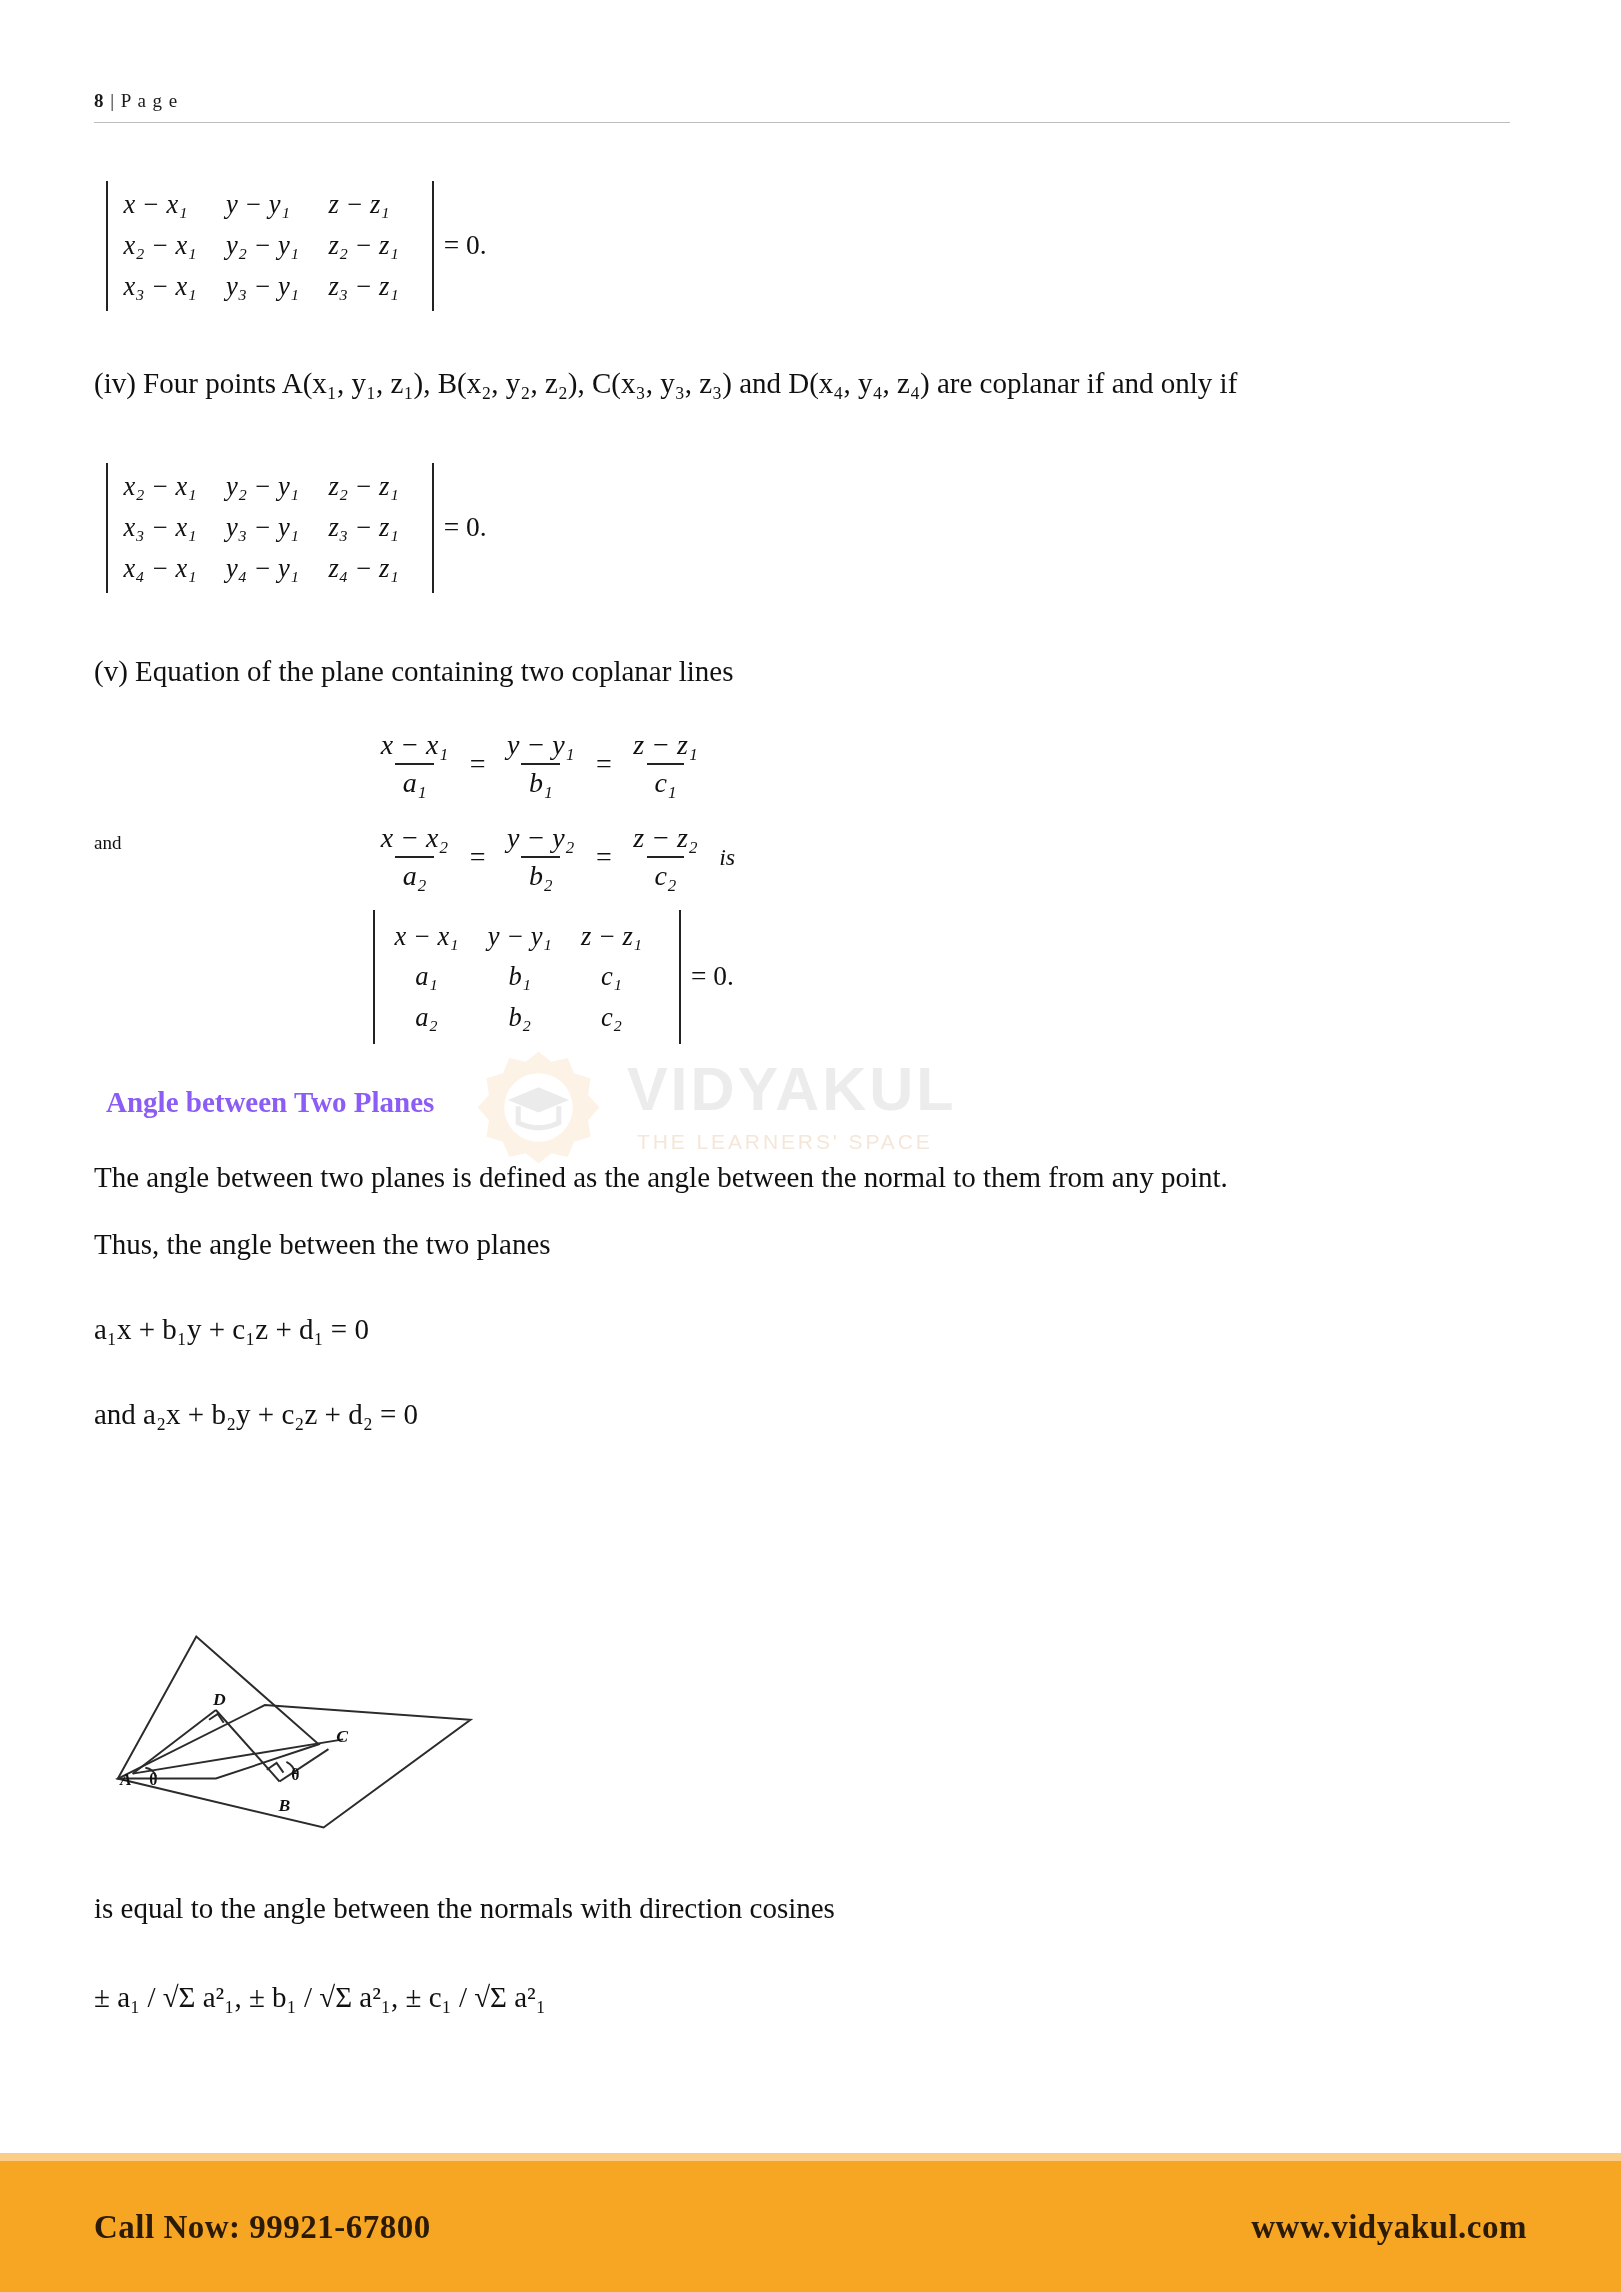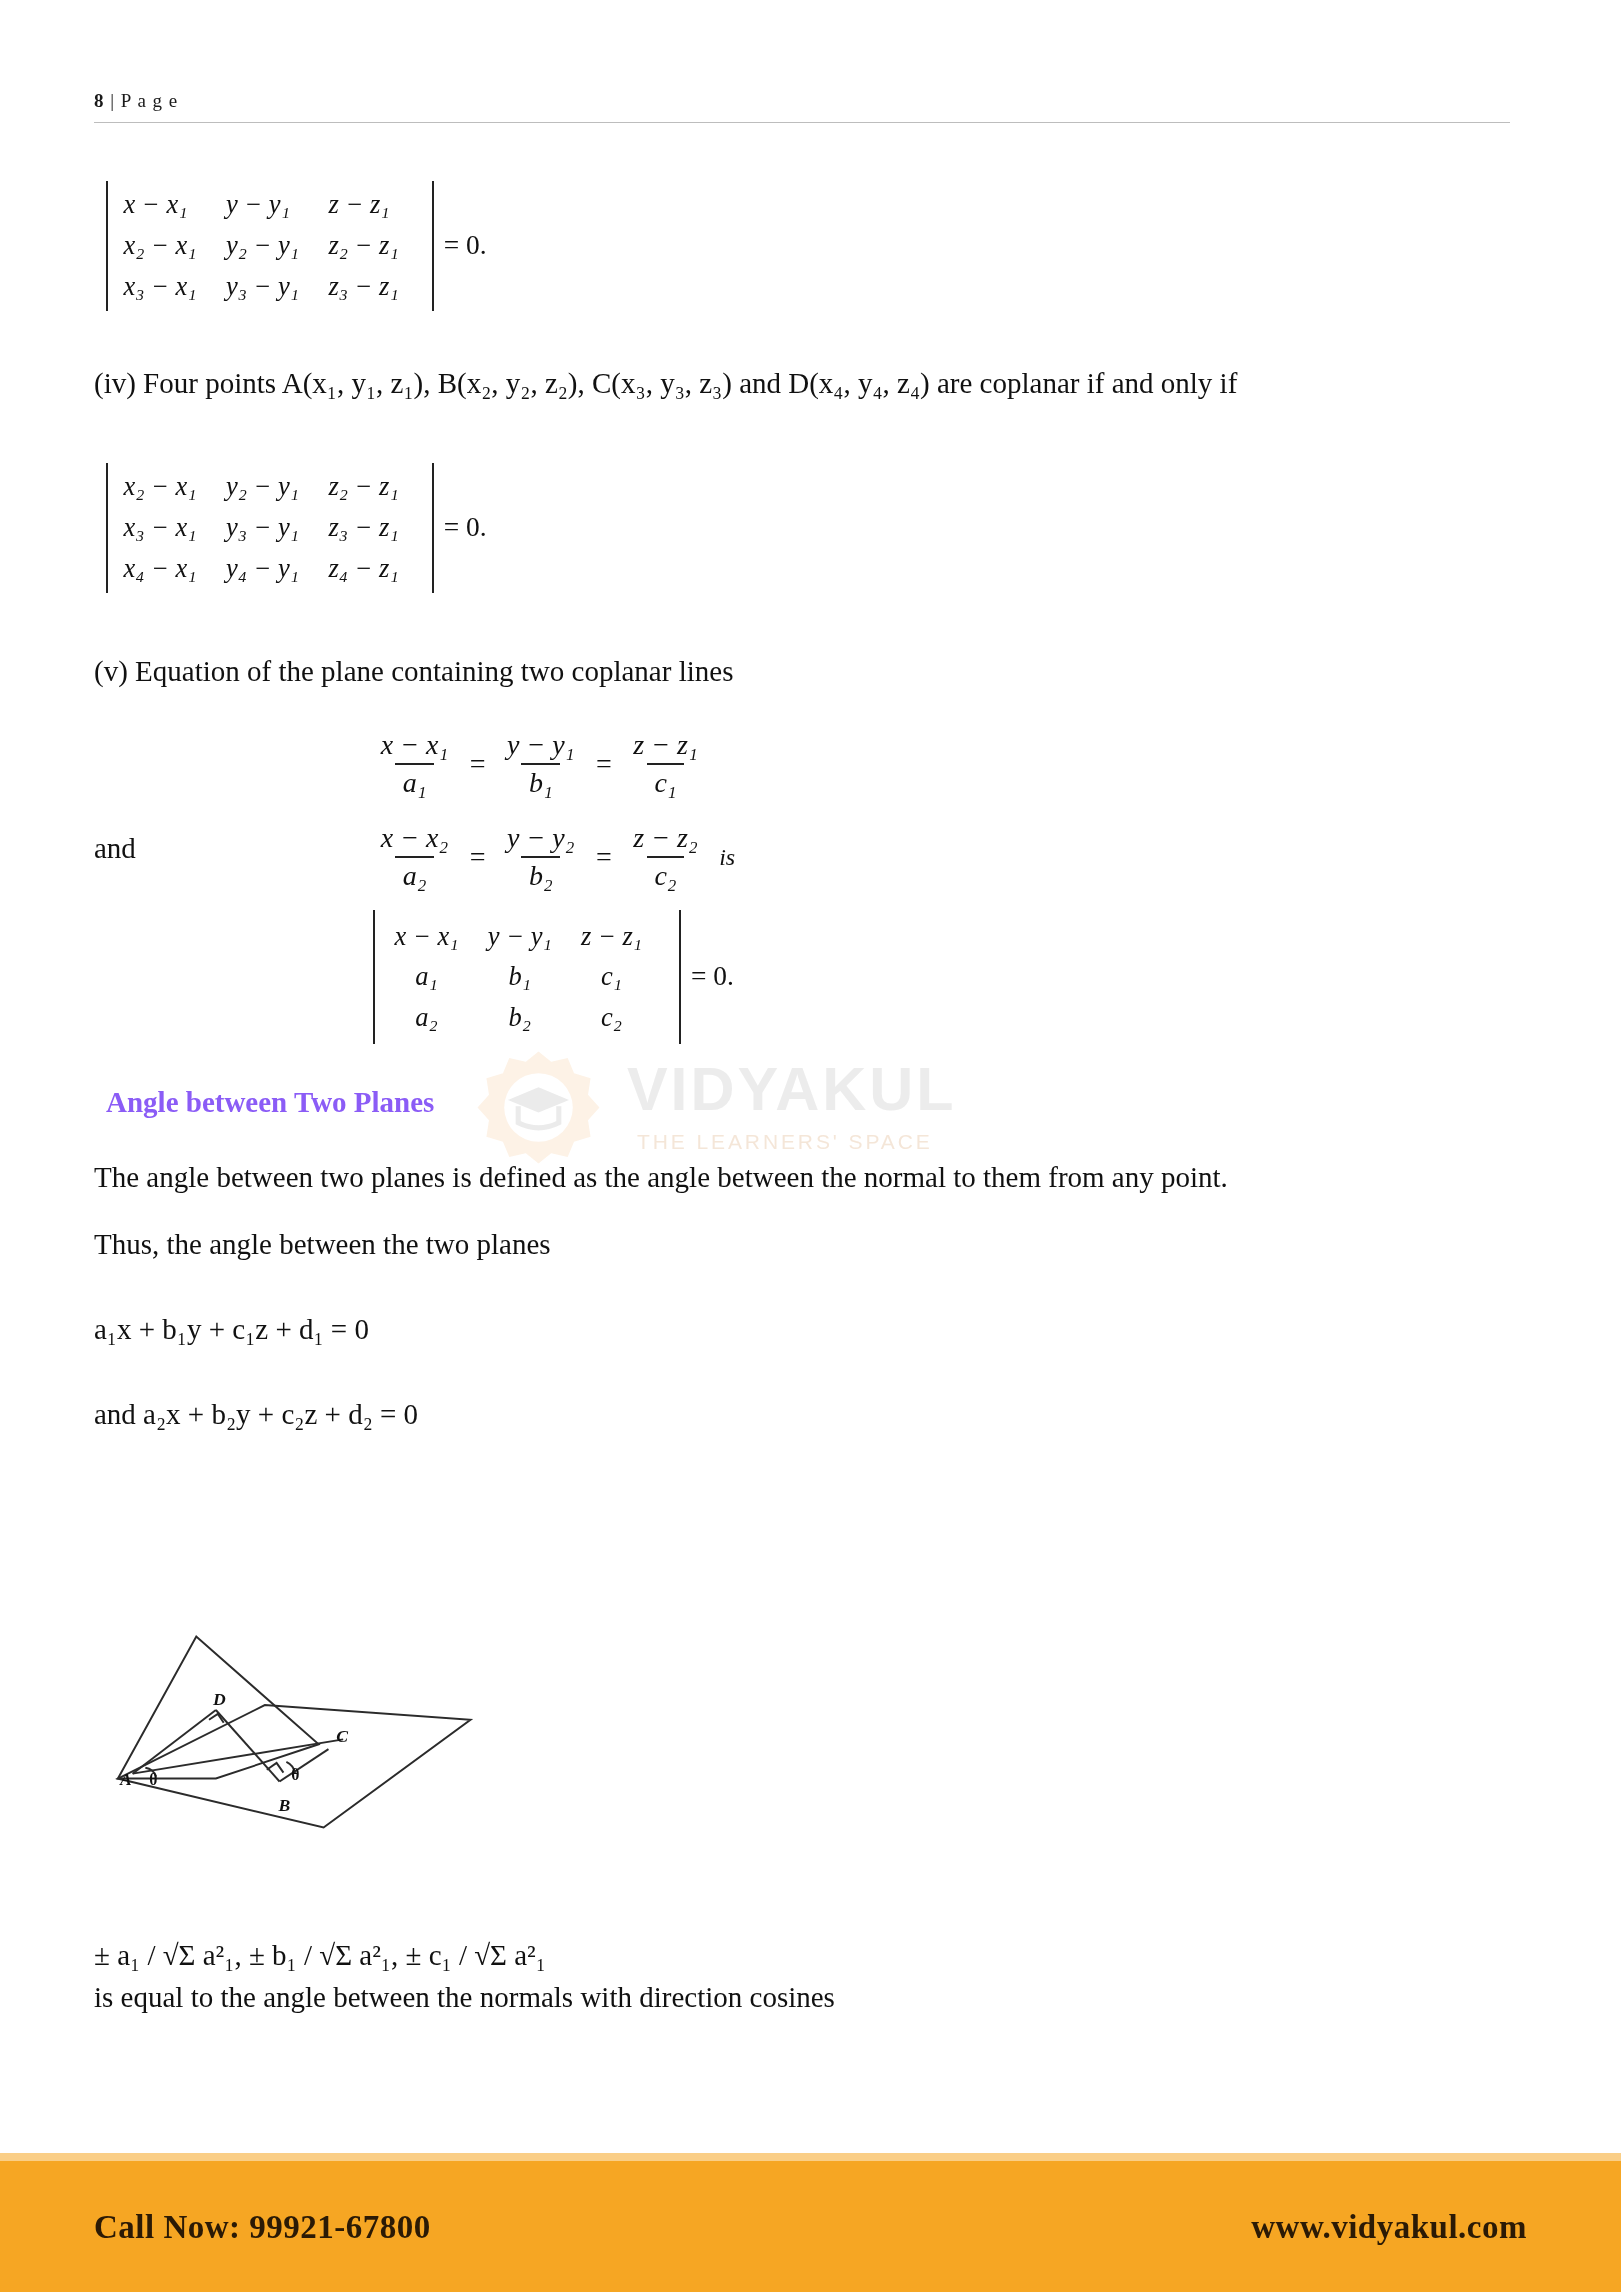--- a/index.html
+++ b/index.html
@@ -100,21 +100,21 @@
     line-height: 1.15;
   }
   .frac .num { padding: 0 7.8px 2px 7.8px; }
   .frac .den { padding: 2px 7.8px 0 7.8px; border-top: 2px solid #222; }
   .op { font-style: normal; font-size: 28px; }
   .tail { font-style: italic; font-size: 24px; }
 
   .and-label {
     position: absolute;
     left: 0;
-    font-size: 29px;
+    font-size: 19px;
     color: #111;
   }
 
   
   .heading {
     font-weight: bold;
     font-size: 29px;
     margin: 12px;
     color: #8b5cf6;
   }
@@ -377,22 +377,22 @@
       <text x="22" y="222" font-family="Liberation Serif, serif" font-size="18" font-weight="bold" font-style="italic" fill="#111">A</text>
       <text x="184" y="248" font-family="Liberation Serif, serif" font-size="18" font-weight="bold" font-style="italic" fill="#111">B</text>
       <text x="243" y="178" font-family="Liberation Serif, serif" font-size="18" font-weight="bold" font-style="italic" fill="#111">C</text>
       <text x="117" y="140" font-family="Liberation Serif, serif" font-size="18" font-weight="bold" font-style="italic" fill="#111">D</text>
       <text x="52" y="222" font-family="Liberation Serif, serif" font-size="16" font-weight="bold" fill="#111">θ</text>
       <text x="197" y="216" font-family="Liberation Serif, serif" font-size="16" font-weight="bold" fill="#111">θ</text>
     </svg>
   </div>
 
   <div style="position:absolute; left:94px; top:1887px; width:1441px;">
+    <p class="para">is equal to the angle between the normals with direction cosines</p>
     <p class="para" style="margin-top:47px;">± a₁ / √Σ a²₁, ± b₁ / √Σ a²₁, ± c₁ / √Σ a²₁</p>
-    <p class="para">is equal to the angle between the normals with direction cosines</p>
   </div>
 
   <div class="footer-top-edge"></div>
   <div class="footer">
     <div class="footer-left">Call Now: 99921-67800</div>
     <div class="footer-right">www.vidyakul.com</div>
   </div>
 
 </div>
 

